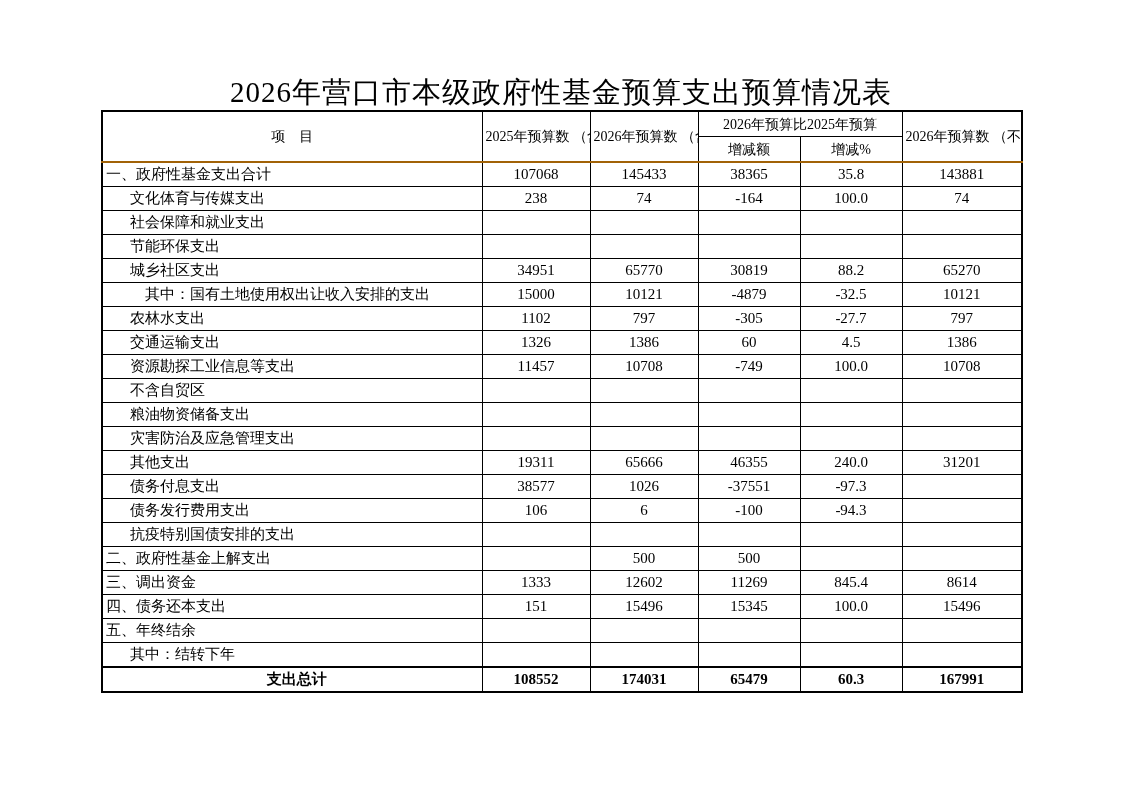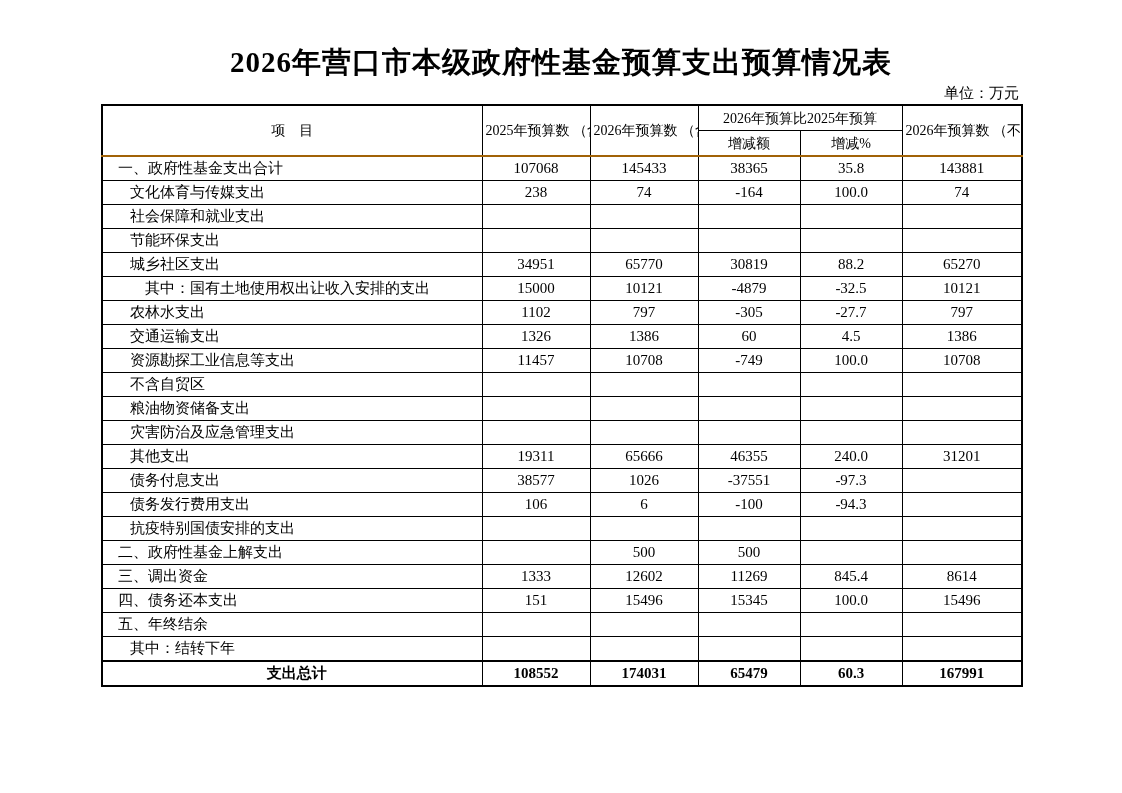--- a/index.html
+++ b/index.html
@@ -13,23 +13,24 @@
     height: 793px;
     background: #ffffff;
     font-family: "Liberation Serif", "DejaVu Serif", serif;
     color: #000000;
     overflow: hidden;
   }
   .doc-title {
     padding-top: 44px;
     text-align: center;
     font-size: 29px;
-    font-weight: bold;
+    font-weight: normal;
     letter-spacing: 1px;
     line-height: 36px;
+    margin-top: 30px;
   }
   .content {
     width: 920px;
     margin: 0 auto;
   }
   .unit-note {
     text-align: right;
     font-size: 15px;
     line-height: 20px;
     margin-top: 3px;
@@ -60,21 +61,21 @@
   }
   table.budget thead { border-bottom: 2px solid #a16207; }
   th.pre { white-space: pre-line; }
   th.item-head { font-size: 16px; }
   table.budget tbody td {
     font-size: 15px;
     height: 23px;
     line-height: 23px;
   }
   td.label { text-align: left; }
-  td.label.indent-0 { padding-left: 15px; }
+  td.label.indent-0 { padding-left: 3px; }
   td.label.indent-1 { padding-left: 27px; }
   td.label.indent-2 { padding-left: 42px; }
   td.num { text-align: center; }
   tr.total-row { font-weight: bold; }
   tr.total-row td { border-top: 2px solid #000; }
   tr.total-row td.label { text-align: center; padding-left: 12px; }
   .page-num {
     position: absolute;
     top: 738px;
     left: 0;
@@ -82,21 +83,20 @@
     text-align: center;
     font-size: 15px;
   }
 </style>
 </head>
 <body>
 
 <div class="page">
   <div class="doc-title">2026年营口市本级政府性基金预算支出预算情况表</div>
   <div class="content">
-    <div class="unit-note">单位：万元</div>
     <table class="budget">
       <colgroup>
         <col style="width:380px">
         <col style="width:108px">
         <col style="width:108px">
         <col style="width:102px">
         <col style="width:102px">
         <col style="width:120px">
       </colgroup>
       <thead>

